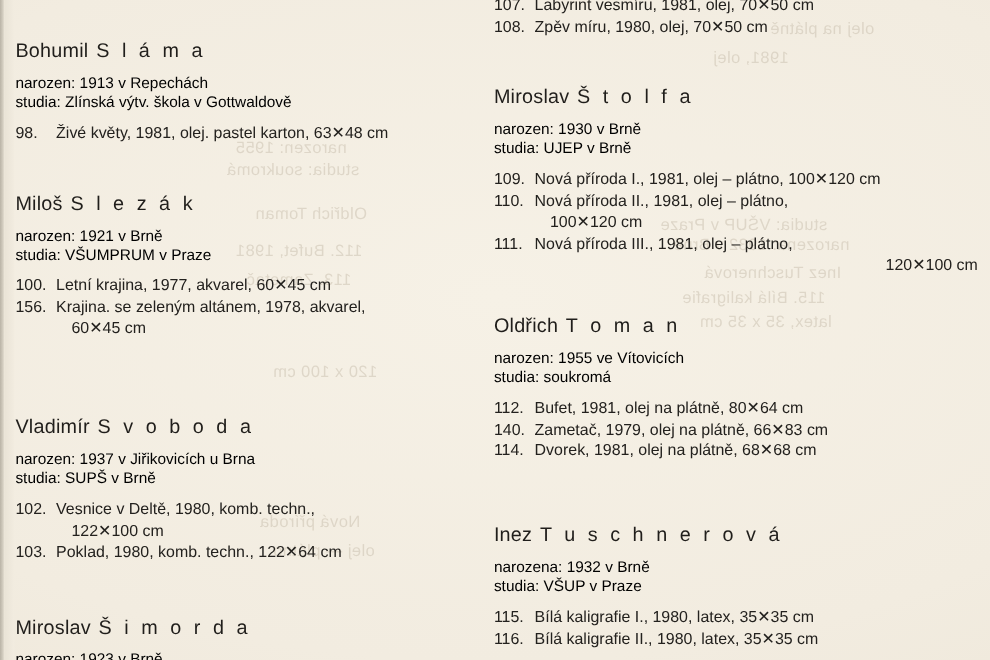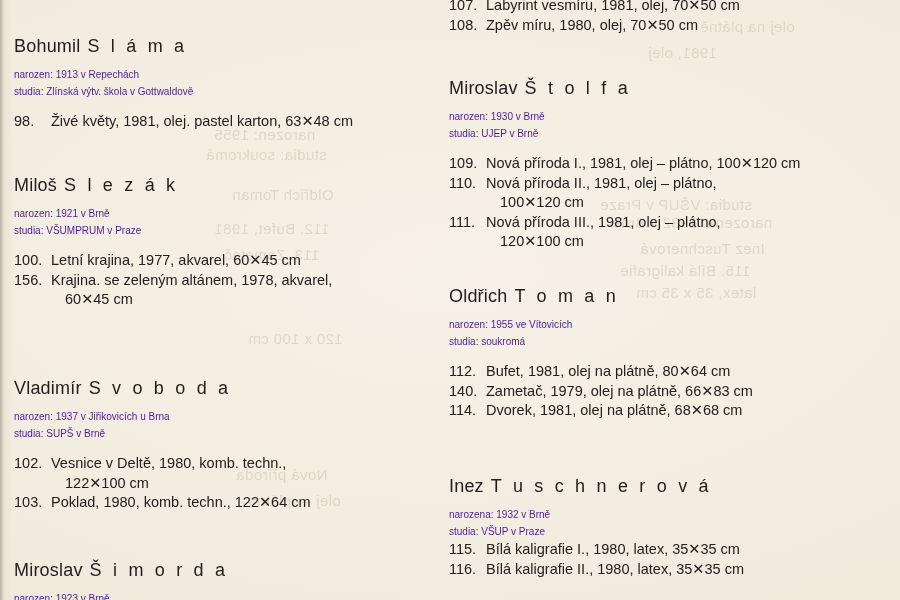--- a/index.html
+++ b/index.html
@@ -61,23 +61,23 @@
 
   .artist-name {
     font-size: 18px;
     color: #201e1b;
     white-space: nowrap;
   }
   .artist-name .given { letter-spacing: .2px; }
   .artist-name .family { letter-spacing: 3.2px; margin-left: 7px; }
 
   .bio {
-    font-size: 10px;
+    font-size: 14px;
     line-height: 16.5px;
-    color: #4c1d95;
+    color: #000000;
     white-space: nowrap;
   }
 
   .works { }
   .work {
     display: flex;
     font-size: 14.5px;
     line-height: 19.5px;
     color: #23211e;
   }
@@ -218,21 +218,21 @@
             <div class="work-num">110.</div>
             <div class="work-text">
               <div>Nová příroda II., 1981, olej – plátno,</div>
               <div style="padding-left: 14px;">100✕120 cm</div>
             </div>
           </div>
           <div class="work">
             <div class="work-num">111.</div>
             <div class="work-text">
               <div>Nová příroda III., 1981, olej – plátno,</div>
-              <div style="padding-left: 14px;">120✕100 cm</div>
+              <div style="padding-left: 14px; text-align: right;">120✕100 cm</div>
             </div>
           </div>
         </div>
       </div>
       <div class="artist-block" style="position: absolute; top: 286px; left: 0px; width: 440px;">
         <div class="artist-name"><span class="given">Oldřich</span><span class="family">T o m a n</span></div>
         <div class="bio" style="margin-top: 10px;">
           <div>narozen: 1955 ve Vítovicích</div>
           <div>studia: soukromá</div>
         </div>
@@ -256,21 +256,21 @@
             </div>
           </div>
         </div>
       </div>
       <div class="artist-block" style="position: absolute; top: 476px; left: 0px; width: 440px;">
         <div class="artist-name"><span class="given">Inez</span><span class="family">T u s c h n e r o v á</span></div>
         <div class="bio" style="margin-top: 10px;">
           <div>narozena: 1932 v Brně</div>
           <div>studia: VŠUP v Praze</div>
         </div>
-        <div class="works" style="">
+        <div class="works" style="margin-top: 12px;">
           <div class="work">
             <div class="work-num">115.</div>
             <div class="work-text">
               <div>Bílá kaligrafie I., 1980, latex, 35✕35 cm</div>
             </div>
           </div>
           <div class="work">
             <div class="work-num">116.</div>
             <div class="work-text">
               <div>Bílá kaligrafie II., 1980, latex, 35✕35 cm</div>

